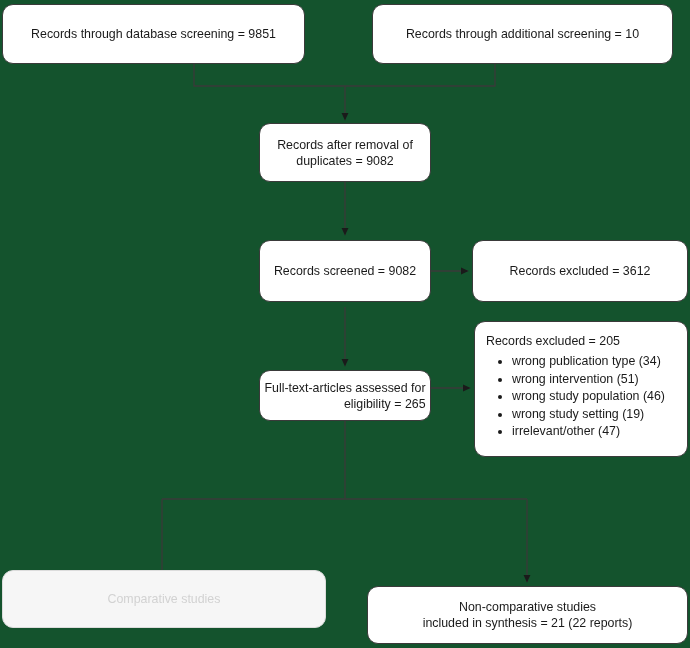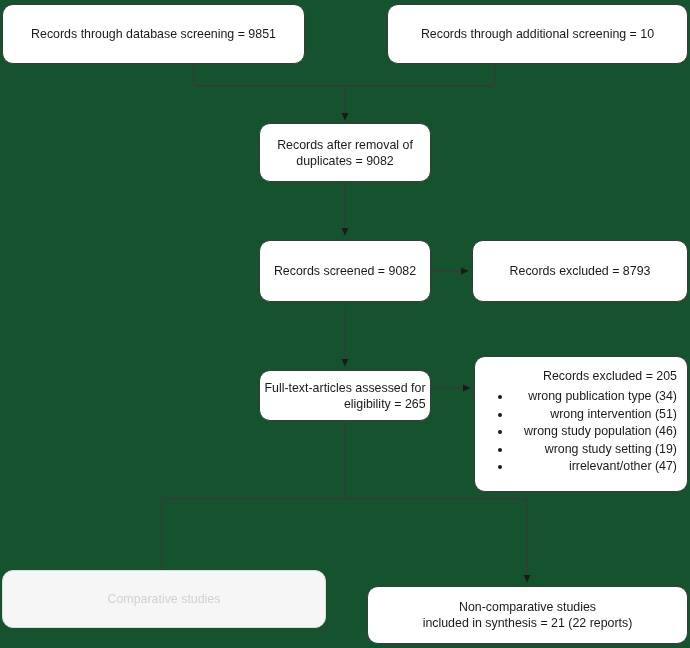--- a/index.html
+++ b/index.html
@@ -48,23 +48,22 @@
     padding: 0 1px;
     text-align: right;
   }
   .node.muted {
     border-color: #dcdcdc;
     background: #f6f6f6;
     color: #d2d2d2;
   }
   .node.listbox {
     display: block;
-    text-align: right;
+    text-align: left;
     padding: 11px 10px 10px 11px;
-    margin-top: 35px;
   }
   .node.listbox .heading {
     font-size: 12.4px;
     line-height: 16px;
     color: #1a1a1a;
     margin: 0 0 2px 0;
   }
   .node.listbox ul {
     margin: 4px 0 0 0;
     padding: 0 0 0 26px;
@@ -104,35 +103,35 @@
       <path d="M162,499 L527,499"></path>
       <path d="M162,499 L162,582" marker-end="url(#arrowhead)"></path>
       <path d="M527,499 L527,582" marker-end="url(#arrowhead)"></path>
     </g>
   </svg>
 
   <div class="node" style="left:2px; top:4px; width:303px; height:60px;">
     <span class="label">Records through database screening = 9851</span>
   </div>
 
-  <div class="node" style="left:387px; top:4px; width:301px; height:60px;">
+  <div class="node" style="left:372px; top:4px; width:301px; height:60px;">
     <span class="label">Records through additional screening = 10</span>
   </div>
 
   <div class="node" style="left:259px; top:123px; width:172px; height:59px;">
     <span class="label">Records after removal of
 duplicates = 9082</span>
   </div>
 
   <div class="node" style="left:259px; top:240px; width:172px; height:62px;">
     <span class="label">Records screened = 9082</span>
   </div>
 
   <div class="node" style="left:472px; top:240px; width:216px; height:62px;">
-    <span class="label">Records excluded = 8793</span>
+    <span class="label">Records excluded = 3612</span>
   </div>
 
   <div class="node tight" style="left:259px; top:370px; width:172px; height:51px;">
     <span class="label">Full-text-articles assessed for
 eligibility = 265</span>
   </div>
 
   <div class="node listbox" style="left:474px; top:321px; width:214px; height:136px;">
     <div class="heading">Records excluded = 205</div>
     <ul>

